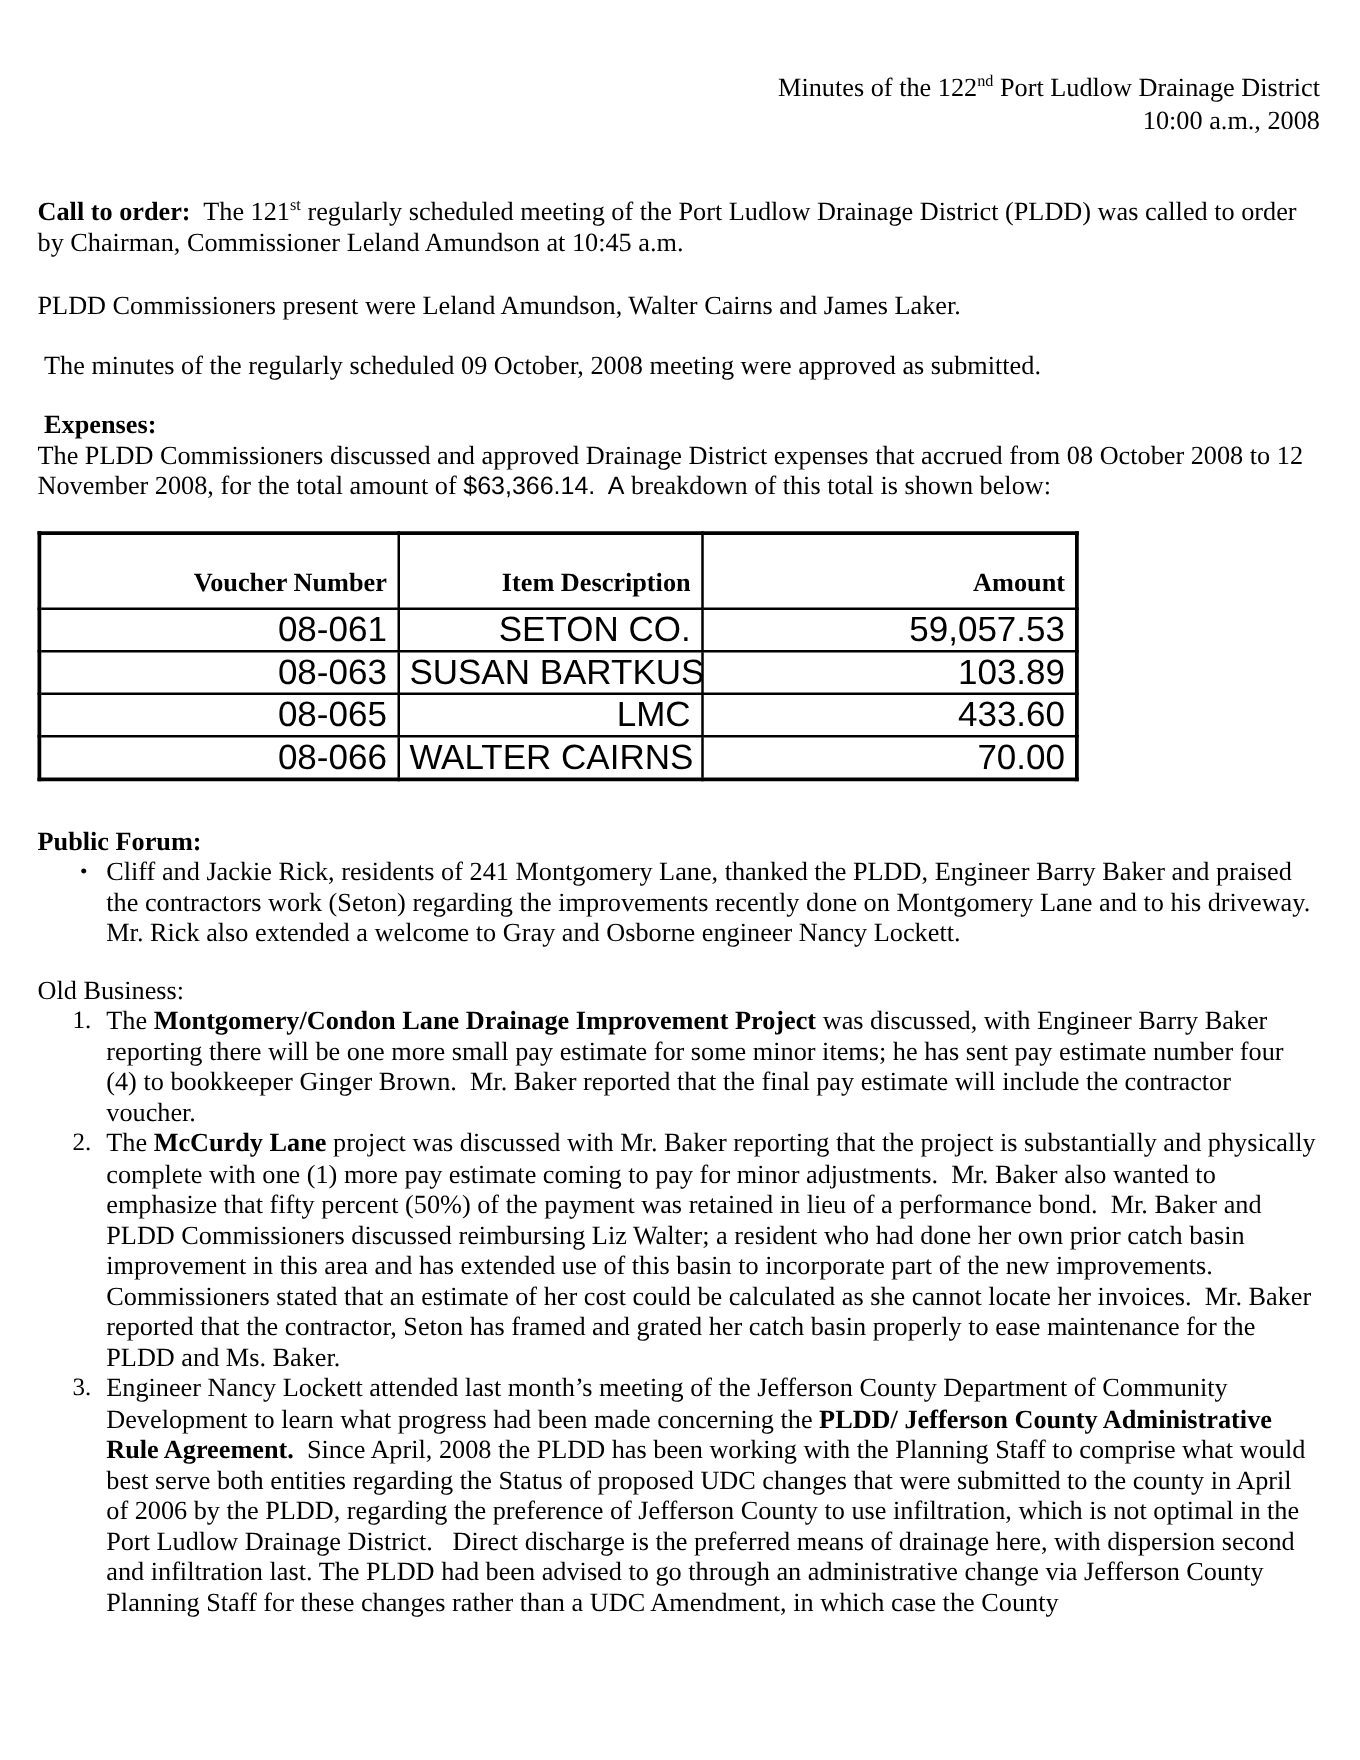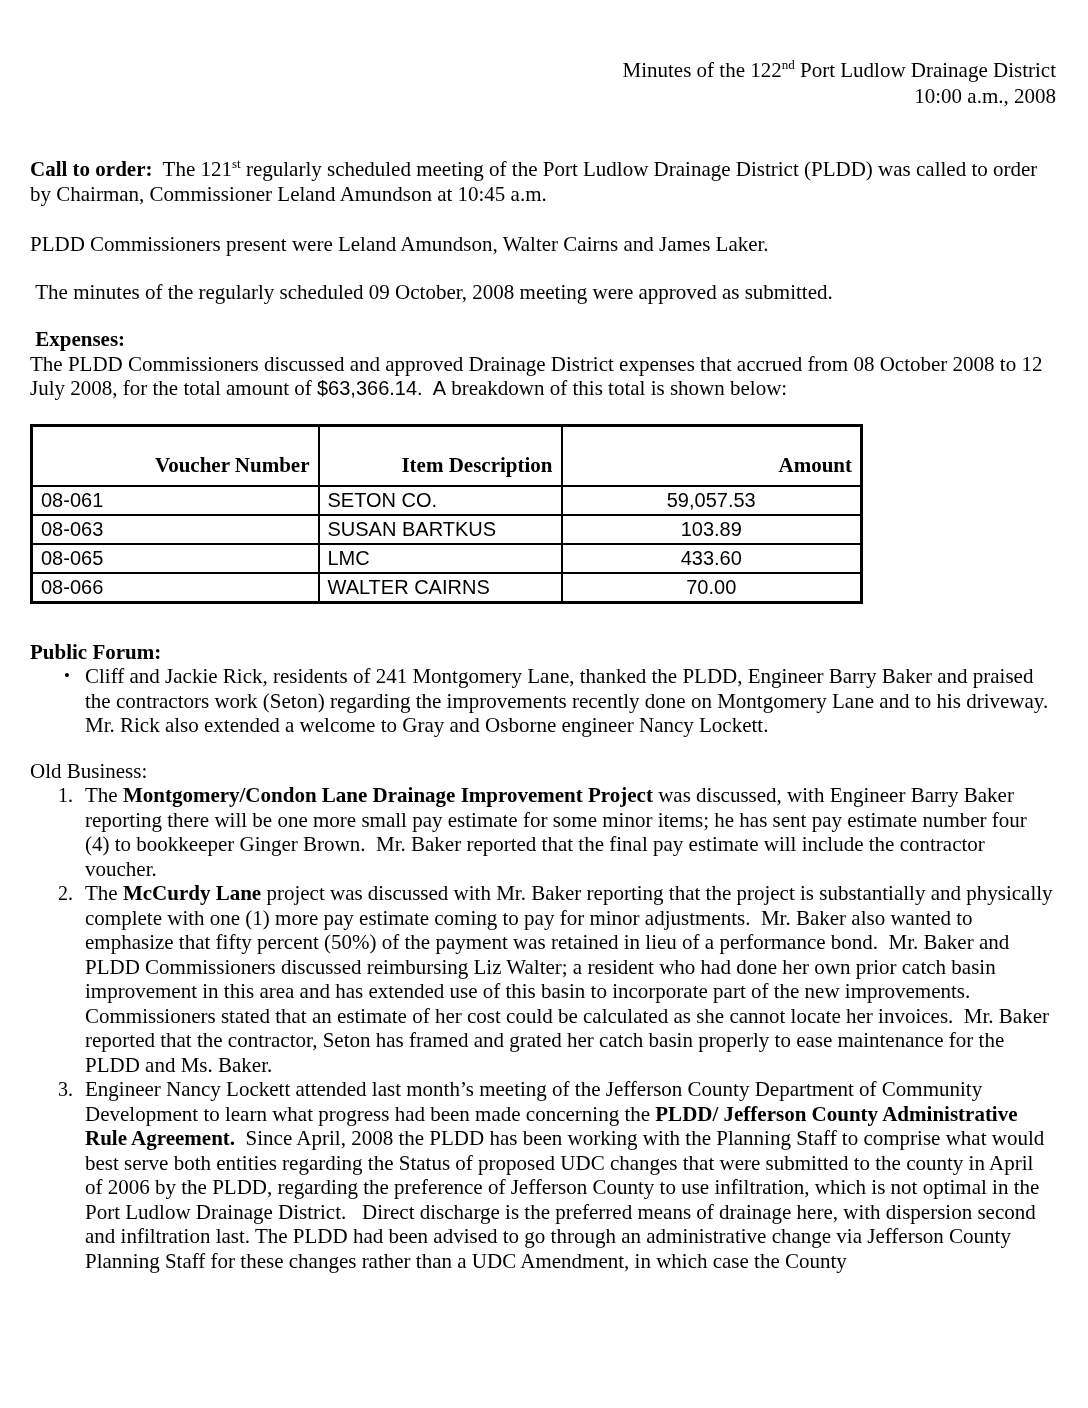--- a/index.html
+++ b/index.html
@@ -30,23 +30,24 @@
   }
   table.expense th, table.expense td { border: 2px solid #000; }
   table.expense th {
     font-family: "Liberation Serif", serif;
     font-weight: bold; font-size: 21px;
     text-align: right; vertical-align: bottom;
     height: 51px; padding: 0 8px 7px 8px;
   }
   table.expense td {
     font-family: "Liberation Sans", sans-serif;
-    font-size: 20px; height: 27px;
+    font-size: 28px; height: 27px;
     padding: 0 8px; vertical-align: middle;
     white-space: pre;
+    text-align: right;
   }
   .col-voucher { width: 287px; }
   .col-desc { width: 243px; }
   .col-amount { width: 300px; }
   td.amount { text-align: center; }
   .h-public { margin-top: 36px; font-weight: bold; }
   .h-old { margin-top: 21px; font-weight: normal; }
   ul.bullets, ol.numbered { margin: 0; padding: 0; list-style: none; }
   ul.bullets li, ol.numbered li {
     position: relative;
@@ -74,21 +75,21 @@
     <div>10:00 a.m., 2008</div>
   </div>
 
   <p class="p-cto"><b class="run-bold">Call to order:</b><span>  The 121</span><sup>st</sup><span> regularly scheduled meeting of the Port Ludlow Drainage District (PLDD) was called to order by Chairman, Commissioner Leland Amundson at 10:45 a.m.</span></p>
 
   <p class="p-present">PLDD Commissioners present were Leland Amundson, Walter Cairns and James Laker.</p>
 
   <p class="p-minutes"> The minutes of the regularly scheduled 09 October, 2008 meeting were approved as submitted.</p>
 
   <p class="h-expenses"> Expenses:</p>
-  <p><span>The PLDD Commissioners discussed and approved Drainage District expenses that accrued from 08 October 2008 to 12 July 2008, for the total amount of </span><span class="sans">$63,366.14.  A</span><span> breakdown of this total is shown below:</span></p>
+  <p><span>The PLDD Commissioners discussed and approved Drainage District expenses that accrued from 08 October 2008 to 12 November 2008, for the total amount of </span><span class="sans">$63,366.14.  A</span><span> breakdown of this total is shown below:</span></p>
 
   <table class="expense">
     <colgroup>
         <col class="col-voucher">
         <col class="col-desc">
         <col class="col-amount">
       </colgroup>
     <tbody>
         <tr>
       <th>Voucher Number</th>

